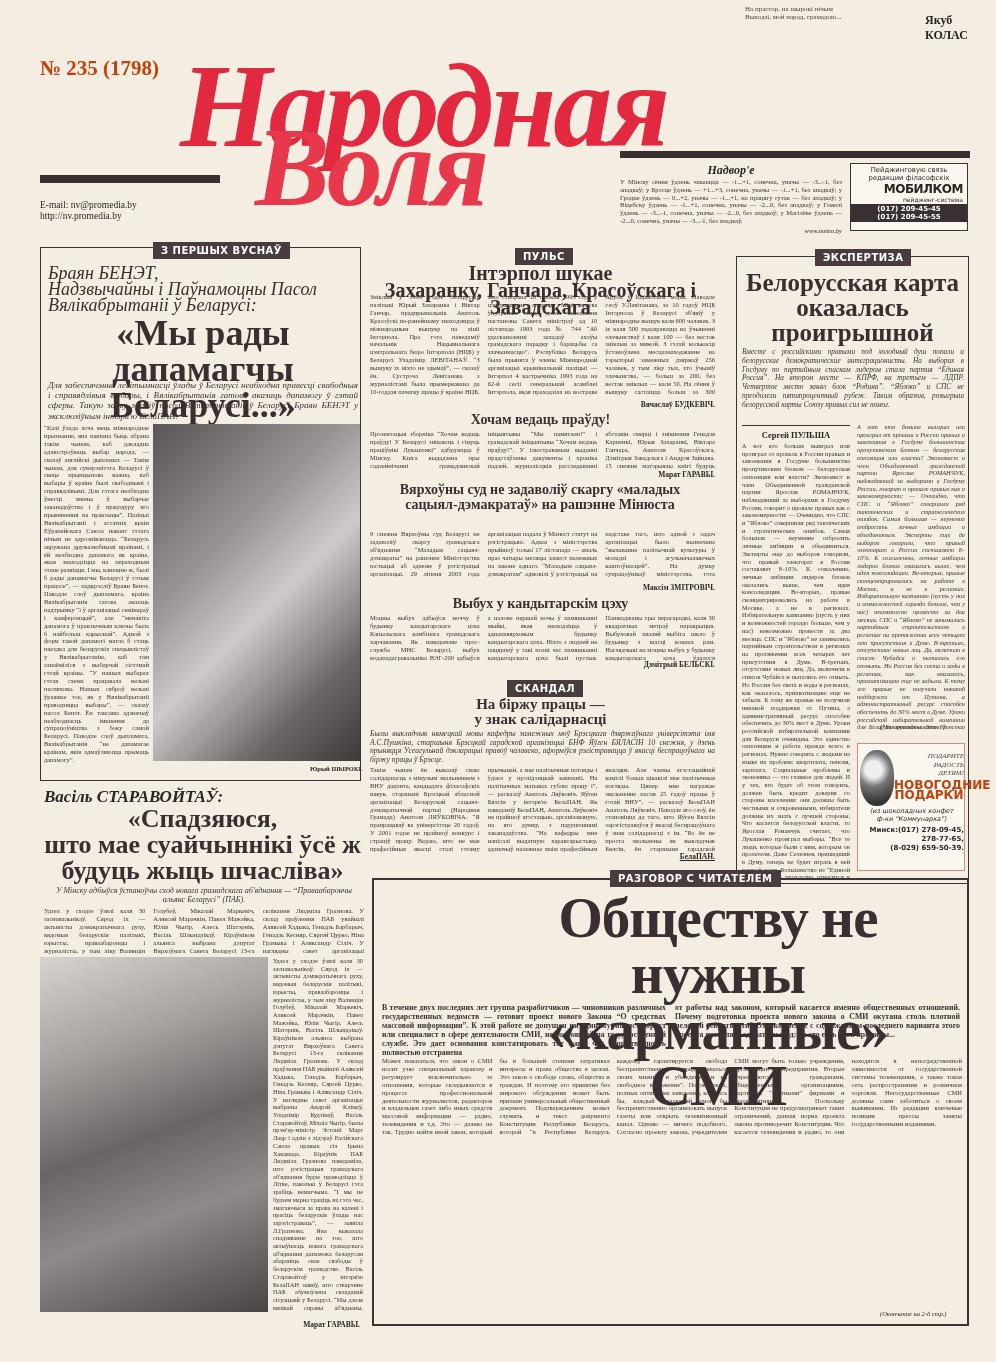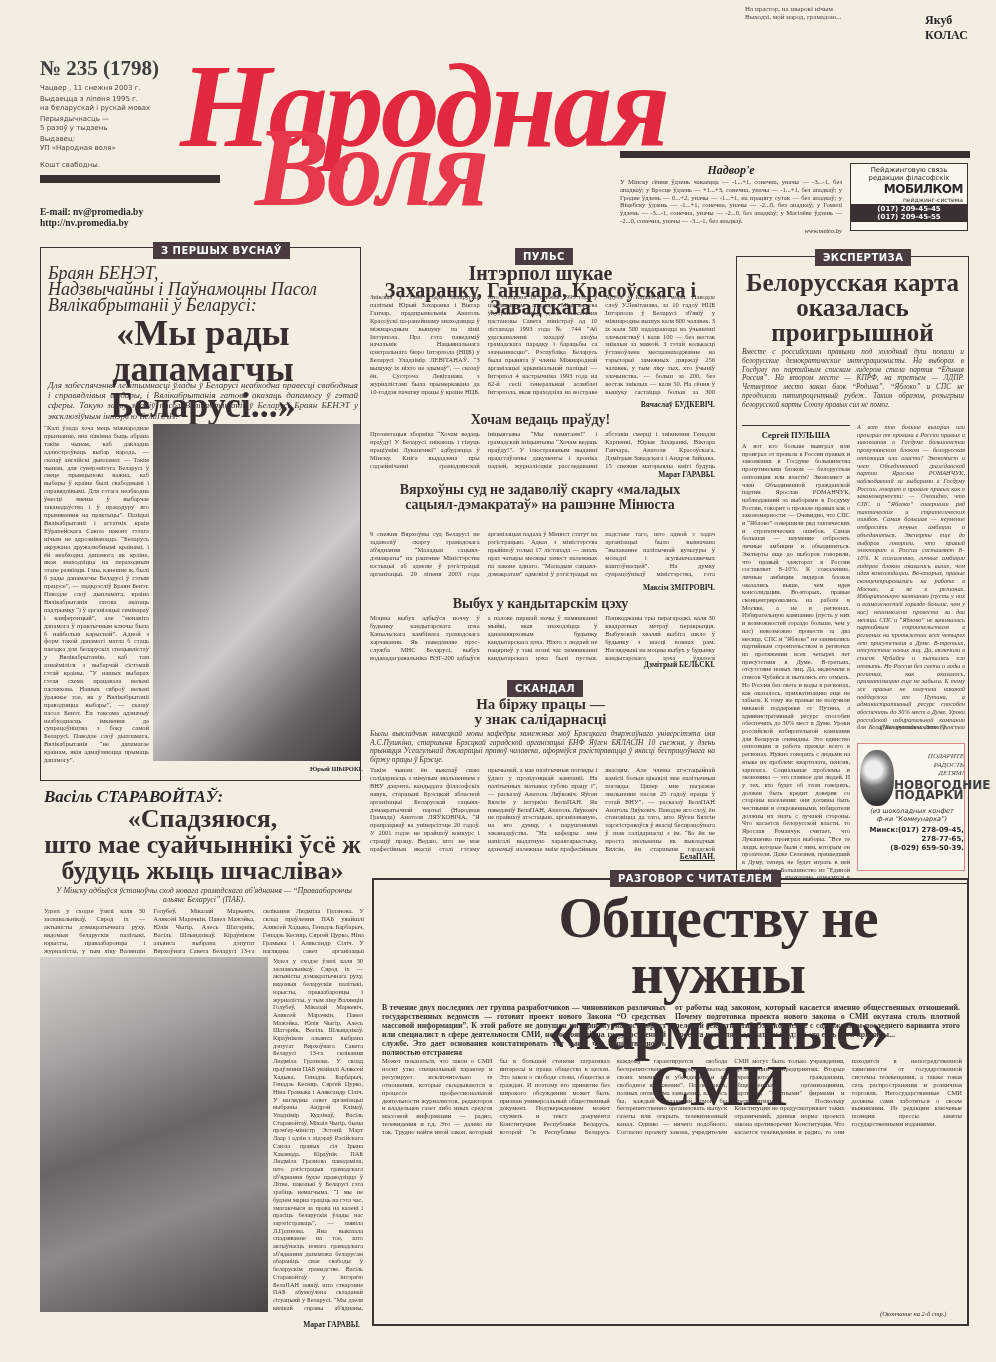--- a/index.html
+++ b/index.html
@@ -1,51 +1,41 @@
 <!DOCTYPE html>
 <html><head>
 <meta charset="utf-8">
 <style>
   * { box-sizing: border-box; margin: 0; padding: 0; }
   html, body { width: 996px; height: 1362px; overflow: hidden; }
   body { background: #f4eee2; color: #2a2526; font-family: "Liberation Serif", serif; position: relative; }
   .abs { position: absolute; }
   .sans { font-family: "DejaVu Sans", sans-serif; }
   .serif { font-family: "Liberation Serif", serif; }
-  .red { color: #404040; }
+  .red { color: #c2410c; }
   .rubric { background: #4a3c3e; color: #fff; font-family: "DejaVu Sans", sans-serif; font-weight: bold; font-size: 10px; padding: 3px 8px; letter-spacing: 0.5px; display: inline-block; }
   .body-text { font-size: 7.2px; line-height: 8.6px; text-align: justify; color: #3a3435; }
   .body-text.it { font-style: italic; }
   .cols3 { column-count: 3; column-gap: 8px; }
   .cols5 { column-count: 5; column-gap: 7px; }
   .hl { font-weight: bold; text-align: center; color: #3a2e30; }
   .byline { font-size: 7.5px; font-weight: bold; text-align: right; }
   .box { border: 1.5px solid #3a3435; }
   .photo { background: linear-gradient(135deg, #5a5455 0%, #9a9495 35%, #cfc9c9 55%, #6b6566 80%, #3e3839 100%); }
   .masthead-bar { background: #3a2f31; height: 10px; }
   .logo { font-family: "Liberation Serif", serif; font-weight: bold; font-style: italic; color: #e3293f; letter-spacing: -3px; }
 </style>
 </head>
 <body>
 
 <div class="abs" style="left:40px;top:56px;width:185px;">
   <div class="serif red" style="font-size:21px;font-weight:bold;">№ 235 (1798)</div>
-  <div class="sans" style="font-size:7px;line-height:9px;margin-top:3px;color:#4a4243;">
-    <div>Чацвер , 11 снежня 2003 г.</div>
-    <div style="margin-top:2px;">Выдаецца з ліпеня 1995 г.</div>
-    <div>на беларускай і рускай мовах</div>
-    <div style="margin-top:2px;">Перыядычнасць —</div>
-    <div>5 разоў у тыдзень</div>
-    <div style="margin-top:2px;">Выдавец:</div>
-    <div>УП «Народная воля»</div>
-    <div style="margin-top:8px;">Кошт свабодны.</div>
-  </div>
 </div>
 <div class="abs masthead-bar" style="left:40px;top:175px;width:180px;height:8px;"></div>
-<div class="abs serif" style="left:40px;top:200px;font-size:9.5px;font-weight:bold;line-height:11px;margin-top:7px;">
+<div class="abs serif" style="left:40px;top:200px;font-size:9.5px;font-weight:normal;line-height:11px;">
   <div>E-mail: nv@promedia.by</div>
   <div>http://nv.promedia.by</div>
 </div>
 
 <div class="abs logo" style="left:180px;top:52px;font-size:118px;line-height:110px;">Народная</div>
 <div class="abs logo" style="left:255px;top:112px;font-size:112px;line-height:110px;color:#e8394c;">Воля</div>
 
 <div class="abs serif" style="left:745px;top:5px;font-size:7px;line-height:8px;color:#4a4243;">
   <div>На прастор, на шырокі нічым</div>
   <div>Выходзі, мой народ, грамадою...</div>

